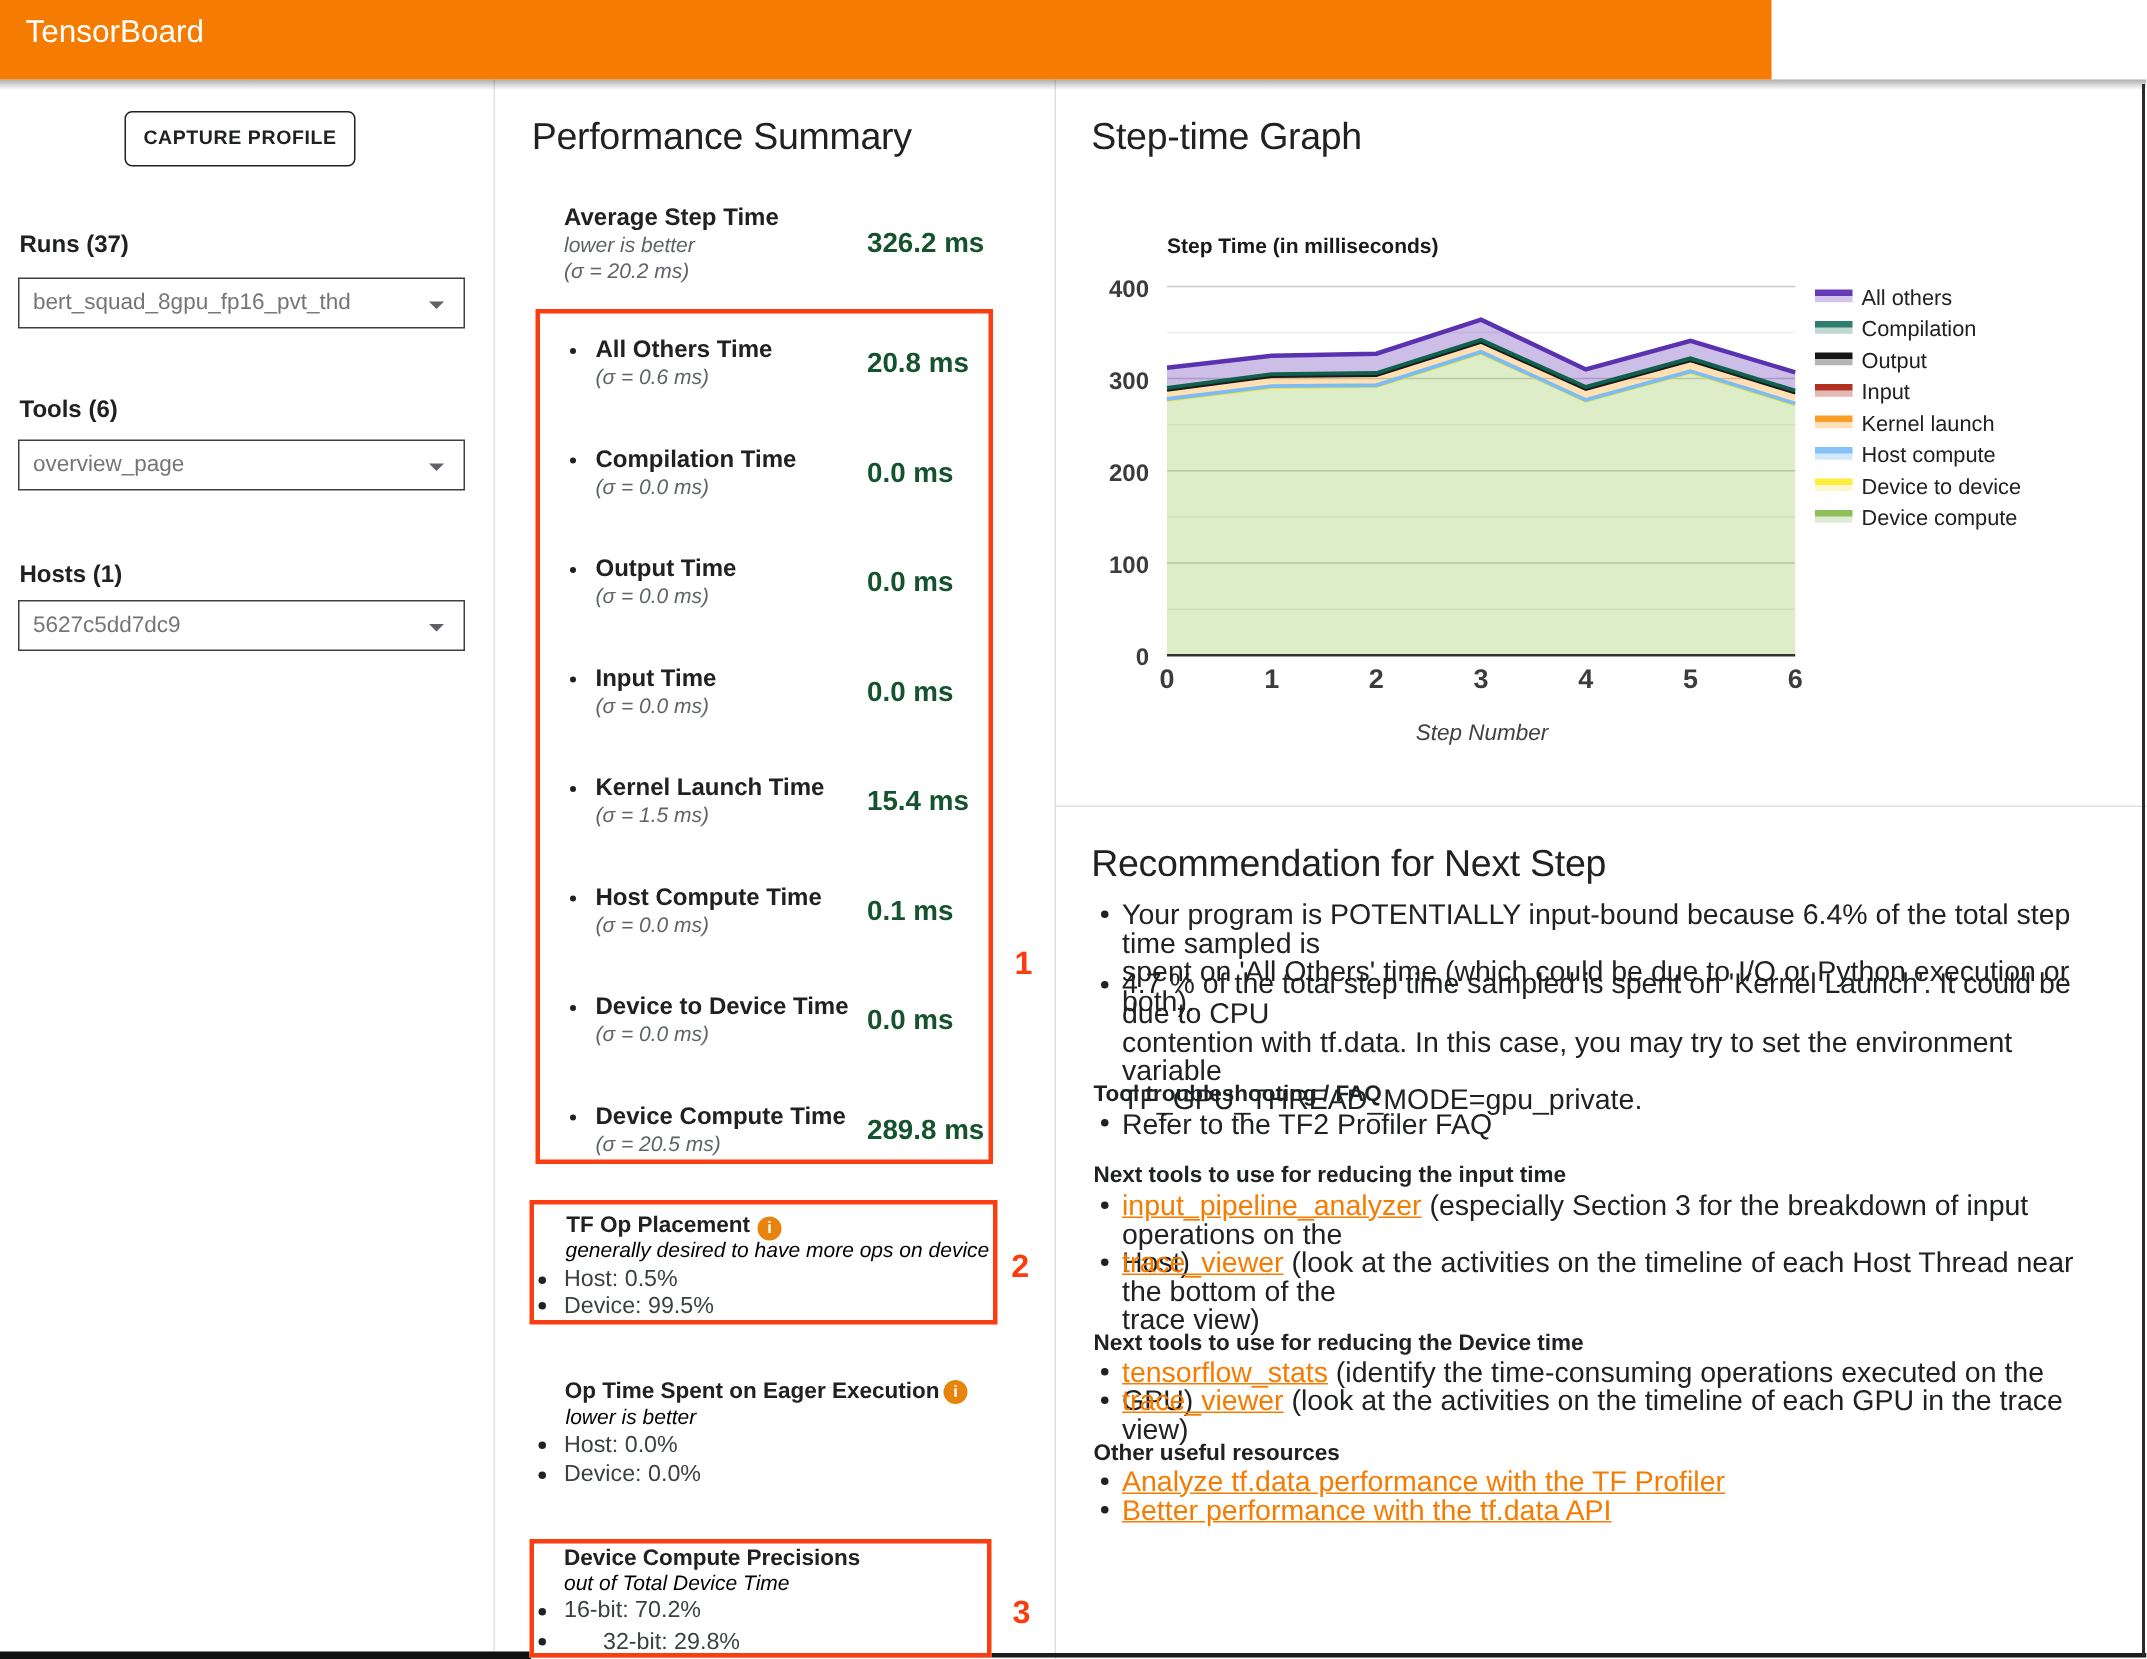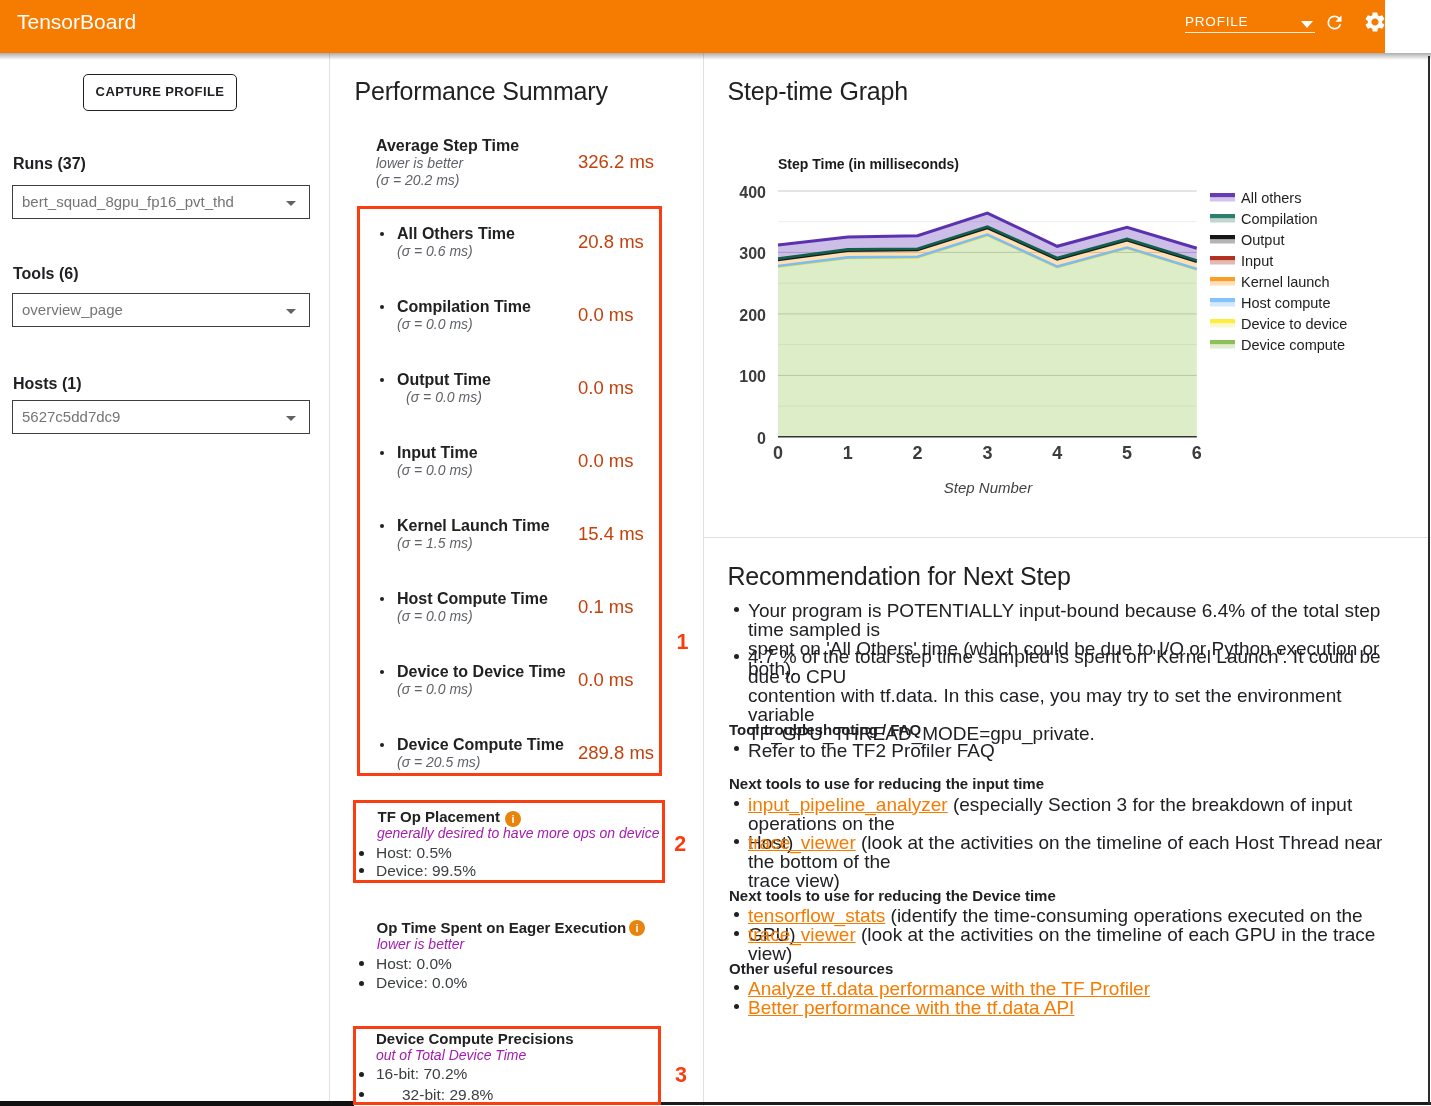--- a/index.html
+++ b/index.html
@@ -1,21 +1,21 @@
 <!DOCTYPE html>
 <html><head>
 <meta charset="utf-8">
 <style>
 * { margin:0; padding:0; box-sizing:border-box; }
 html,body { width:1431px; height:1106px; overflow:hidden; background:#fff;
   font-family:"Liberation Sans", sans-serif; }
 #page { position:relative; width:1431px; height:1106px; }
 .abs { position:absolute; }
 
-#hdr { position:absolute; left:0; top:0; width:1385px; height:53px; background:#f57c00; z-index:5; }
+#hdr { position:absolute; left:0; top:0; width:1181px; height:53px; background:#f57c00; z-index:5; }
 #hdrshadow { position:absolute; left:0; top:53px; width:1431px; height:7px; z-index:4;
   background:linear-gradient(to bottom, rgba(60,60,60,0.42), rgba(60,60,60,0.0)); }
 #tbtitle { position:absolute; left:17px; top:9.6px; color:#fff; font-size:21px; }
 #profsel { position:absolute; left:1185px; top:13.5px; width:130px; height:19.5px;
   border-bottom:1.5px solid rgba(255,255,255,0.85); color:#fff; font-size:13.5px; letter-spacing:0.8px; }
 #profsel .arr { position:absolute; right:2px; top:7px; width:0; height:0;
   border-left:6.5px solid transparent; border-right:6.5px solid transparent; border-top:7px solid #fff; }
 .hicon { position:absolute; top:10px; }
 
 #sidebar { position:absolute; left:0; top:53px; width:330px; height:1053px; background:#fff;
@@ -30,25 +30,25 @@
   border-left:5.5px solid transparent; border-right:5.5px solid transparent; border-top:5.5px solid #5f6368; }
 
 #midcol { position:absolute; left:330px; top:53px; width:374px; height:1053px; background:#fff;
   border-right:1px solid #e0e0e0; z-index:3; }
 
 .h1t { font-size:25px; color:#212121; letter-spacing:-0.2px; }
 .redbox { position:absolute; border:3px solid #fb3e11; }
 .rednum { position:absolute; color:#f93d0d; font-size:21.5px; font-weight:bold; }
 .mrow-name { font-size:16px; font-weight:bold; color:#212121; line-height:19px; }
 .mrow-sig { font-size:14px; font-style:italic; color:#5f6368; line-height:17px; }
-.mrow-val { position:absolute; font-size:18.5px; font-weight:normal; color:#c2410c; }
+.mrow-val { position:absolute; font-size:18.5px; font-weight:bold; color:#14532d; }
 .bdot { position:absolute; width:4px; height:4px; border-radius:50%; background:#202124; }
 .bdot5 { position:absolute; width:5px; height:5px; border-radius:50%; background:#202124; }
 .sect-t { font-size:15px; font-weight:bold; color:#212121; }
-.sect-i { font-size:14px; font-style:italic; color:#a21caf; }
+.sect-i { font-size:14px; font-style:italic; color:#000000; }
 .sect-li { font-size:15.5px; color:#3c4043; }
 .infoi { position:absolute; width:16px; height:16px; border-radius:50%; background:#e8830c;
   color:#fff; font-size:11px; font-weight:bold; text-align:center; line-height:16px; }
 
 #rcol1 { position:absolute; left:704px; top:53px; width:727px; height:484px; background:#fff; }
 #rcol2 { position:absolute; left:704px; top:537px; width:727px; height:566px; background:#fff;
   border-top:1px solid #e0e0e0; }
 #darkR { position:absolute; left:1428px; top:56px; width:2px; height:1048px; background:#2b2b2b; z-index:6; }
 #barfull { position:absolute; left:0; top:1102px; width:1431px; height:3.3px; background:#1c1c1c; z-index:3; }
 #scrollT { position:absolute; left:0; top:1101px; width:354px; height:5px; background:#111; z-index:3; }
@@ -102,21 +102,21 @@
     <div class="mrow-sig">(σ = 0.6 ms)</div>
   </div>
   <div class="mrow-val" style="left:578px; top:230.6px; z-index:4;">20.8 ms</div>
   <div class="bdot" style="left:380.3px; top:305.2px; z-index:4;"></div>
   <div class="abs" style="left:397px; top:296.9px; z-index:4;">
     <div class="mrow-name">Compilation Time</div>
     <div class="mrow-sig">(σ = 0.0 ms)</div>
   </div>
   <div class="mrow-val" style="left:578px; top:303.6px; z-index:4;">0.0 ms</div>
   <div class="bdot" style="left:380.3px; top:378.2px; z-index:4;"></div>
-  <div class="abs" style="left:397px; top:369.9px; z-index:4;text-align:center;">
+  <div class="abs" style="left:397px; top:369.9px; z-index:4;">
     <div class="mrow-name">Output Time</div>
     <div class="mrow-sig">(σ = 0.0 ms)</div>
   </div>
   <div class="mrow-val" style="left:578px; top:376.6px; z-index:4;">0.0 ms</div>
   <div class="bdot" style="left:380.3px; top:451.2px; z-index:4;"></div>
   <div class="abs" style="left:397px; top:442.9px; z-index:4;">
     <div class="mrow-name">Input Time</div>
     <div class="mrow-sig">(σ = 0.0 ms)</div>
   </div>
   <div class="mrow-val" style="left:578px; top:449.6px; z-index:4;">0.0 ms</div>

